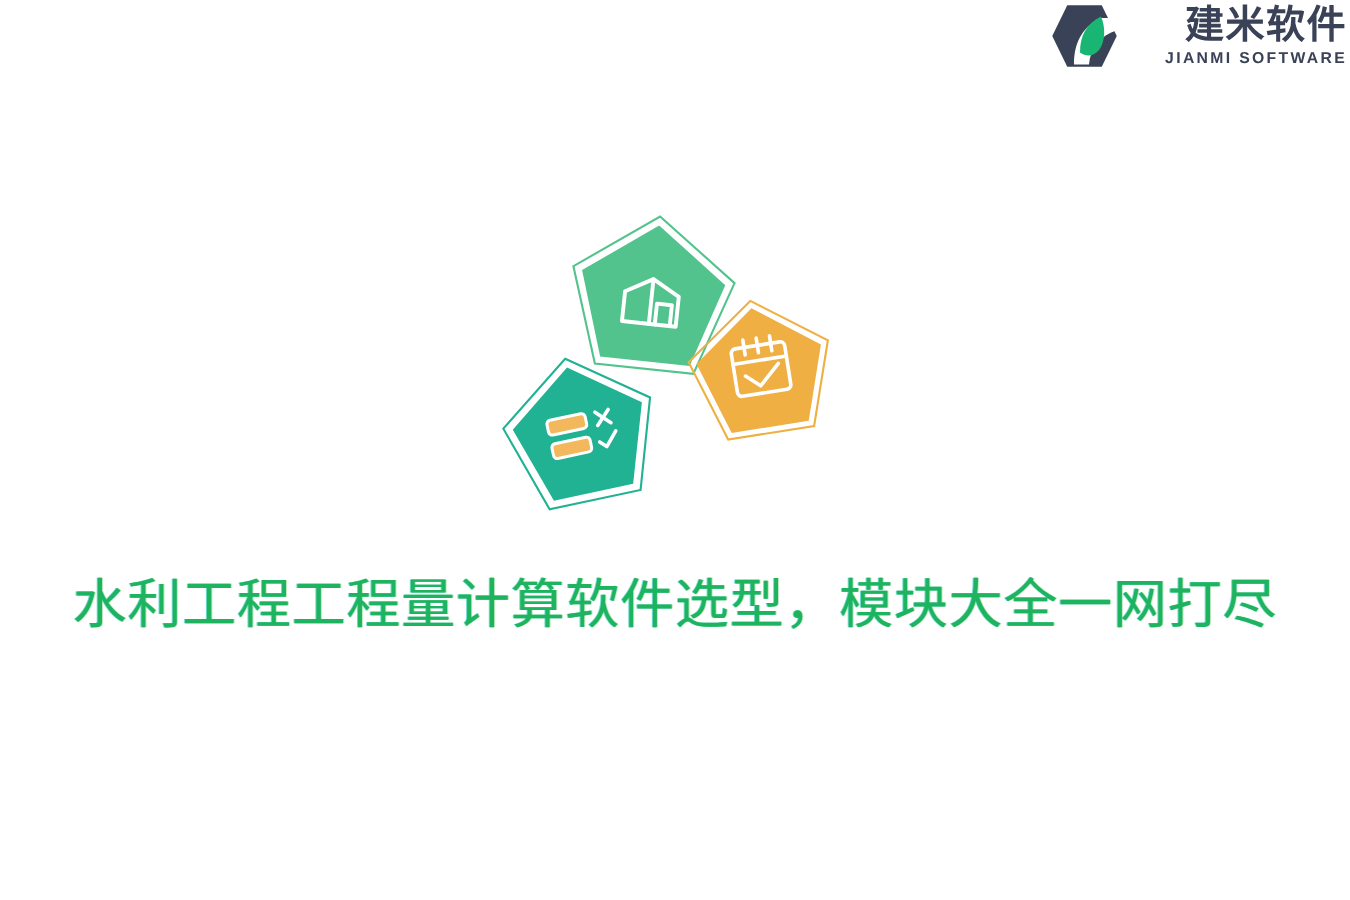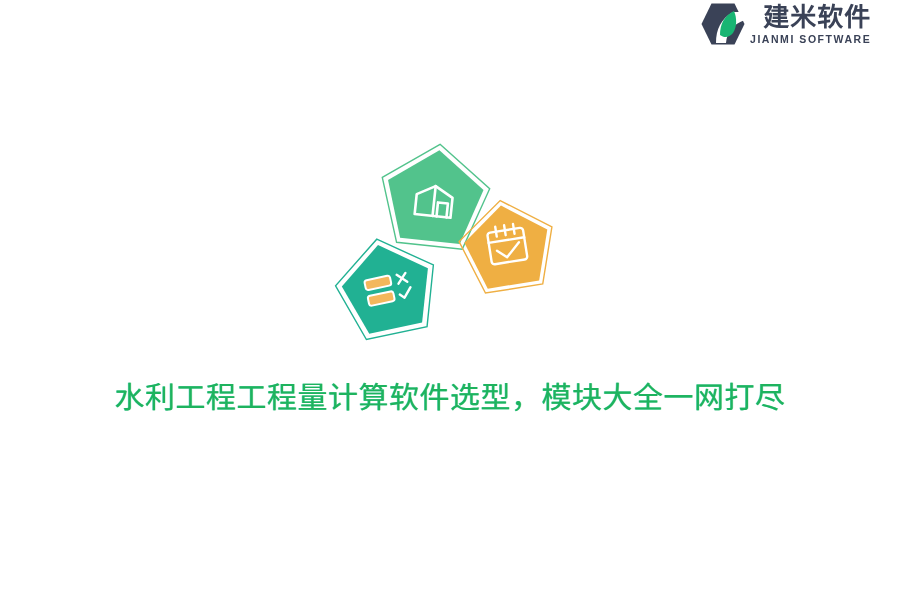--- a/index.html
+++ b/index.html
@@ -18,22 +18,22 @@
 
   
   .brand-header {
     position: absolute;
     top: 0;
     right: 0;
     width: 200px;
     height: 48px;
     display: flex;
     align-items: center;
-    justify-content: flex-start;
-    padding-right: 19px;
+    justify-content: space-between;
+    padding-right: 2px;
     box-sizing: border-box;
   }
   .brand-mark {
     width: 46px;
     height: 44px;
     flex: 0 0 auto;
     margin-right: 4px;
     display: block;
   }
   .brand-text {
@@ -87,22 +87,22 @@
   
   .headline-wrap {
     position: absolute;
     left: 0;
     top: 358px;
     width: 900px;
     text-align: center;
   }
   .headline {
     display: inline-block;
-    font-family: Liberation Serif, serif;
-    font-size: 30px;
+    font-family: Liberation Mono, monospace;
+    font-size: 36px;
     font-weight: normal;
     color: #1eb35e;
     letter-spacing: 0.5px;
     line-height: 1.35;
     white-space: nowrap;
     text-shadow: -0.6px 0 rgba(0,190,170,0.55), 0.6px 0 rgba(60,190,70,0.35);
   }
 </style>
 </head>
 <body>

